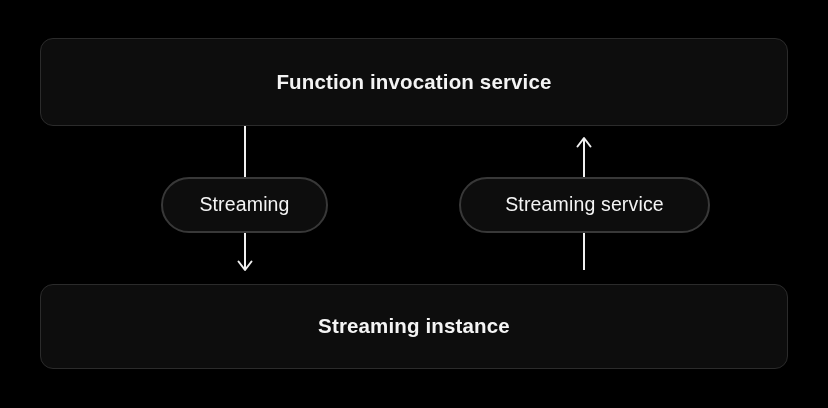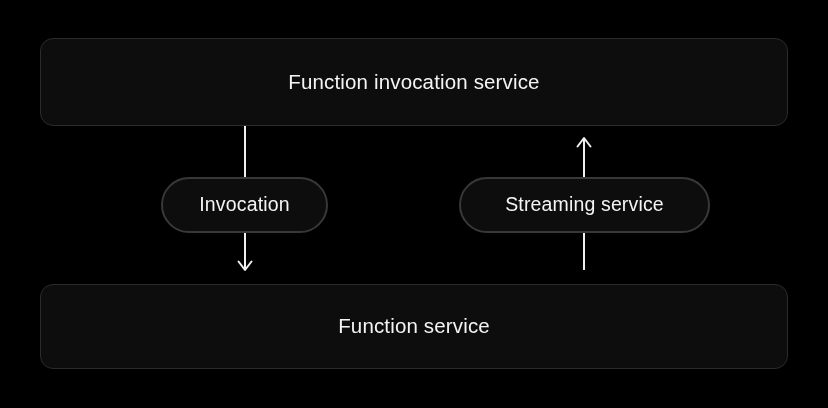--- a/index.html
+++ b/index.html
@@ -47,21 +47,21 @@
     background: #0d0d0d;
     border: 1px solid #2b2b2b;
     border-radius: 13px;
     display: flex;
     align-items: center;
     justify-content: center;
   }
   .service-box .box-label {
     color: #f4f4f4;
     font-size: 20.5px;
-    font-weight: 400;
+    font-weight: 700;
     letter-spacing: 0.15px;
     line-height: 1;
     white-space: nowrap;
   }
 
   #box-invocation-service {
     left: 40px;
     top: 38px;
     width: 748px;
     height: 88px;
@@ -139,25 +139,25 @@
     <path class="connector-line" d="M584 270 L584 233"></path>
   </svg>
 
   <div class="node-layer">
 
     <div class="service-box" id="box-invocation-service">
       <span class="box-label">Function invocation service</span>
     </div>
 
     <div class="pill" id="pill-invocation">
-      <span class="pill-label">Invocation</span>
+      <span class="pill-label">Streaming</span>
     </div>
 
     <div class="pill" id="pill-streaming-socket">
       <span class="pill-label">Streaming service</span>
     </div>
 
     <div class="service-box" id="box-function-instance">
-      <span class="box-label">Function service</span>
+      <span class="box-label">Streaming instance</span>
     </div>
 
   </div>
 </div>
 
 </body></html>

